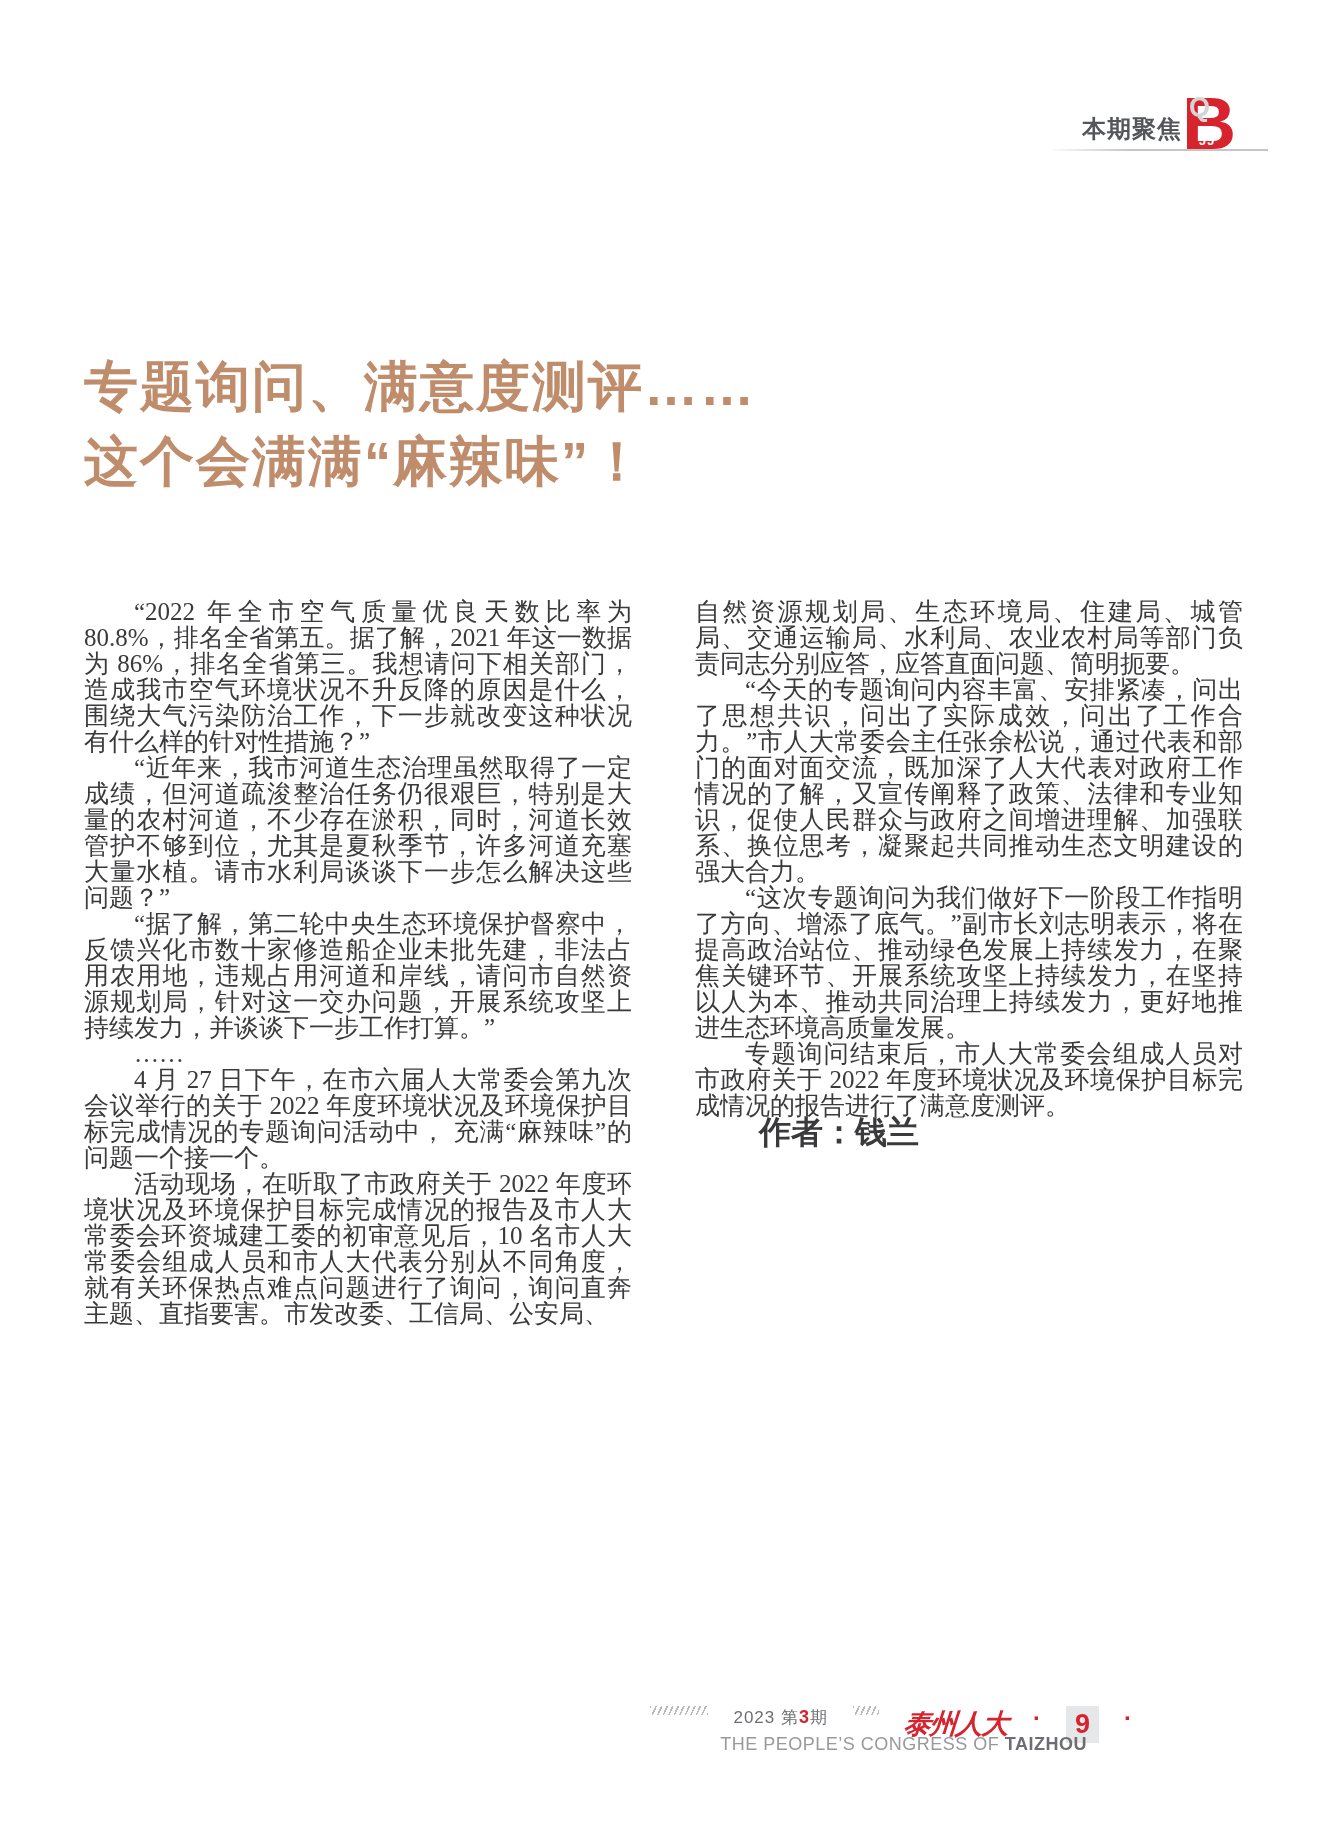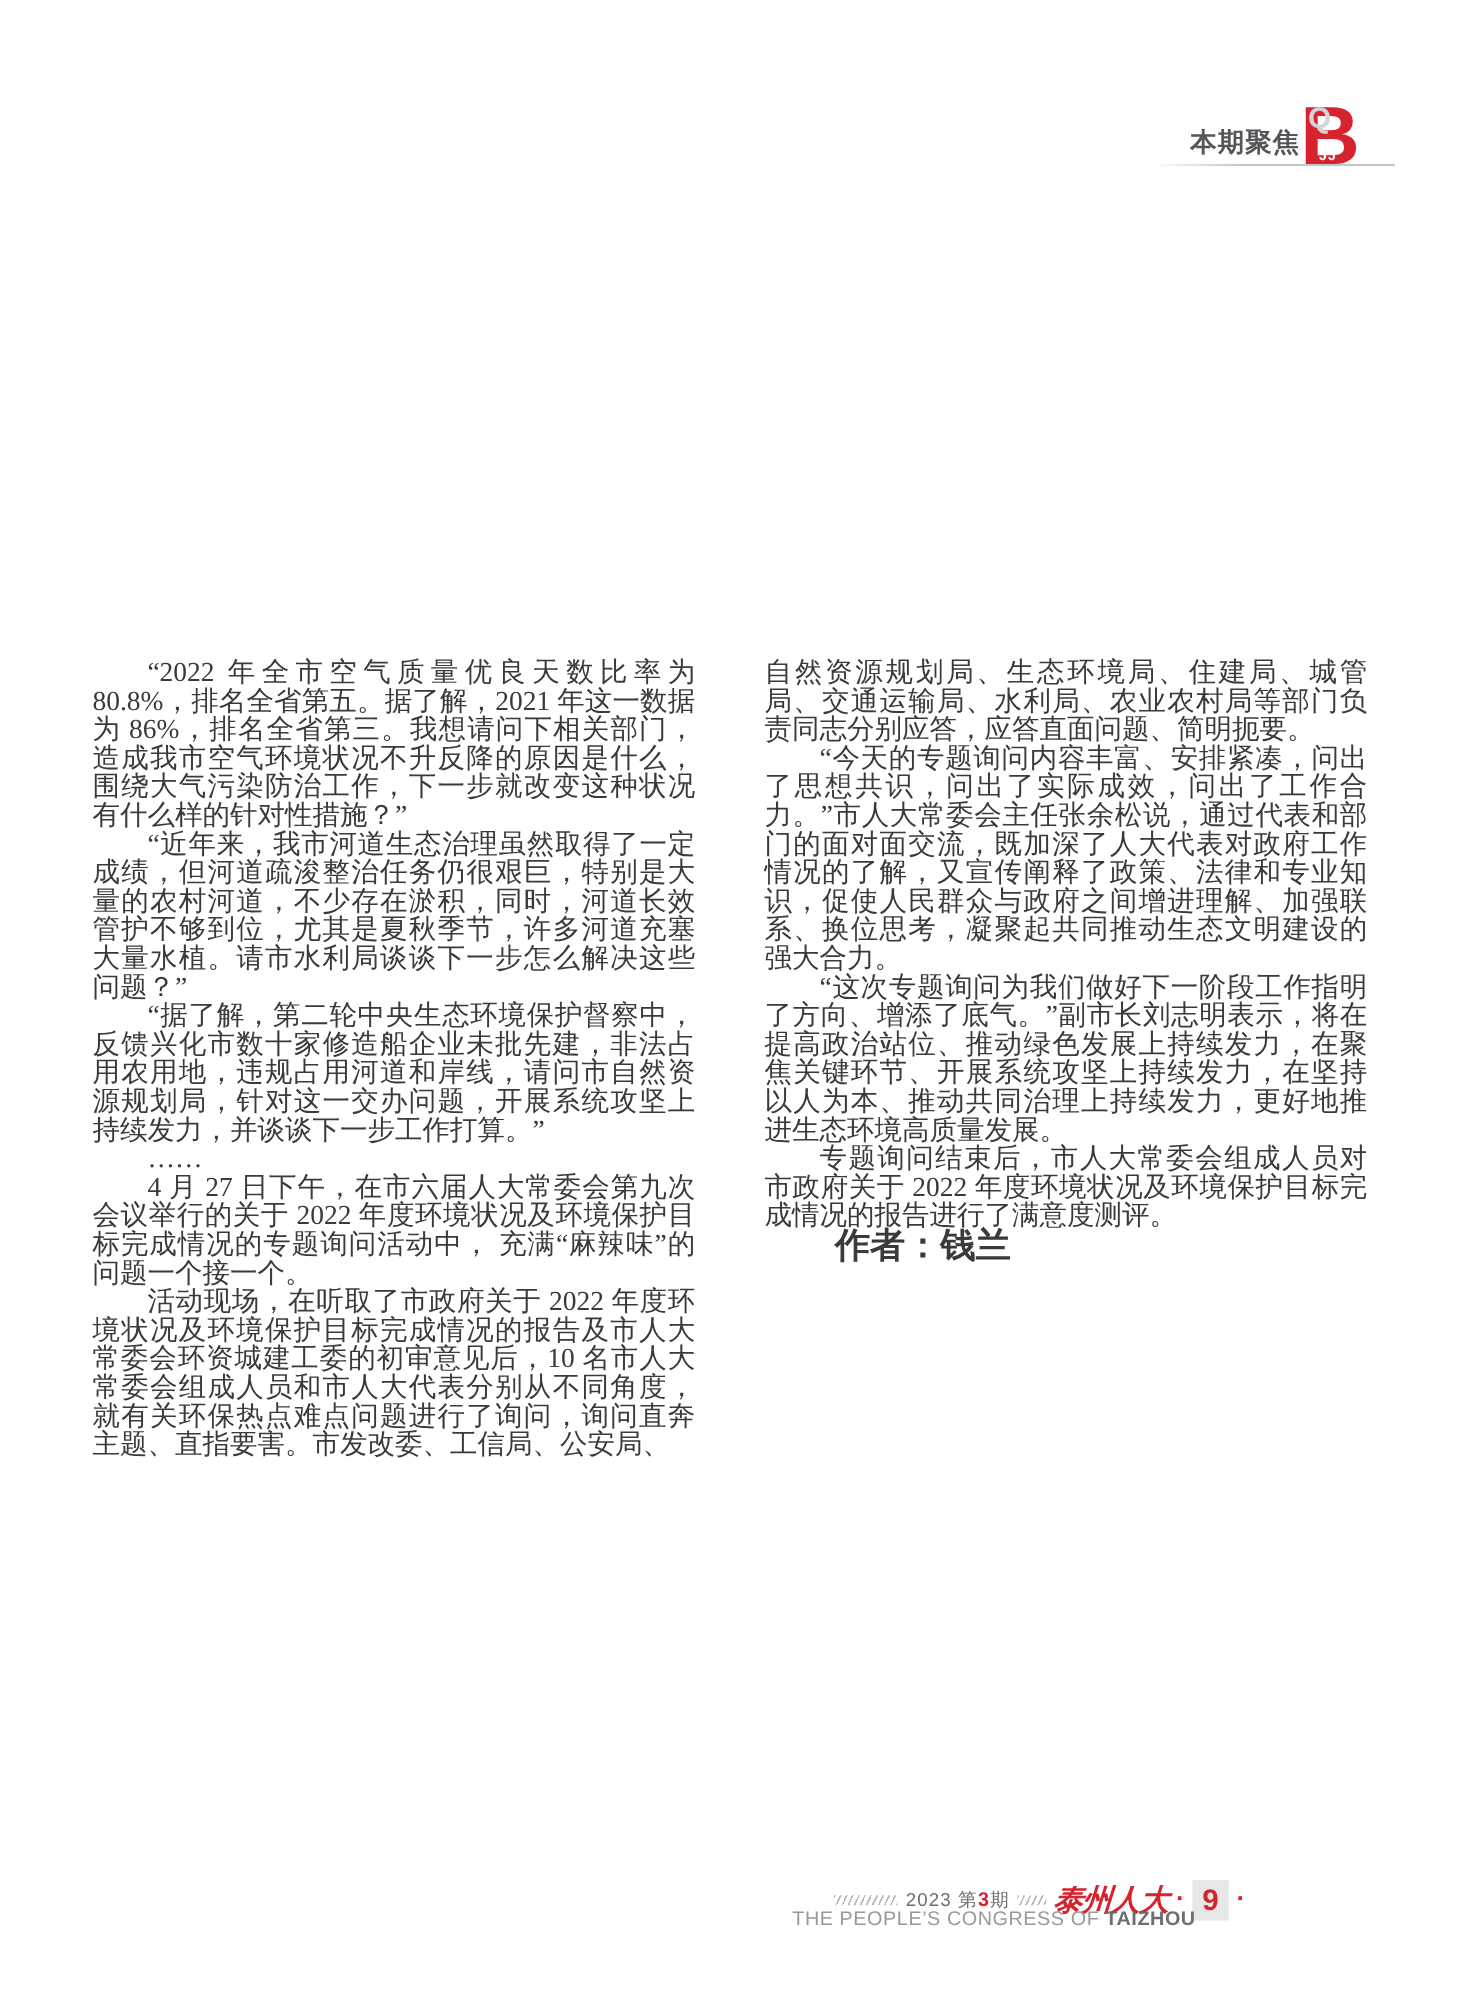--- a/index.html
+++ b/index.html
@@ -50,21 +50,21 @@
   .col p.ind { text-indent:2em; }
   .author {
     margin-top:38px; text-indent:2em;
     font-family:"Liberation Sans","DejaVu Sans",sans-serif;
     font-weight:600; font-size:32px; color:#3a3a3c;
   }
 
   
   .footer-row1 {
     position:absolute; top:1706px; right:210px; height:42px;
-    display:flex; align-items:center; gap:7px;
+    display:flex; align-items:flex-start; gap:25px;
     font-family:"Liberation Sans","DejaVu Sans",sans-serif;
   }
   .hatch { height:9px; background:repeating-linear-gradient(115deg,#b9babc 0 1.5px,transparent 1.5px 5px); }
   .hatch-left  { width:58px; }
   .hatch-right { width:26px; }
   .issue { font-size:17px; color:#6d6e71; letter-spacing:1px; white-space:nowrap; }
   .issue-no { color:#d7232e; font-weight:700; font-size:18px; }
   .brand {
     display:inline-block; font-size:27px; font-weight:700; color:#d7232e;
     font-family:"Liberation Serif","DejaVu Serif",serif; font-style:italic;
@@ -89,20 +89,24 @@
 <div class="page">
 
   <div class="section-label">本期聚焦</div>
   <div class="header-rule"></div>
   <div class="logo">
     <span class="logo-b">B</span>
     <span class="logo-q">Q</span>
     <span class="logo-jj">JJ</span>
   </div>
 
+  <div class="title">
+    <div>专题询问、满意度测评……</div>
+    <div>这个会满满“麻辣味”！</div>
+  </div>
 
   <div class="columns">
     <div class="col">
       <p class="ind">“2022 年全市空气质量优良天数比率为 80.8%，排名全省第五。据了解，2021 年这一数据为 86%，排名全省第三。我想请问下相关部门，造成我市空气环境状况不升反降的原因是什么，围绕大气污染防治工作，下一步就改变这种状况有什么样的针对性措施？”</p>
       <p class="ind">“近年来，我市河道生态治理虽然取得了一定成绩，但河道疏浚整治任务仍很艰巨，特别是大量的农村河道，不少存在淤积，同时，河道长效管护不够到位，尤其是夏秋季节，许多河道充塞大量水植。请市水利局谈谈下一步怎么解决这些问题？”</p>
       <p class="ind">“据了解，第二轮中央生态环境保护督察中，反馈兴化市数十家修造船企业未批先建，非法占用农用地，违规占用河道和岸线，请问市自然资源规划局，针对这一交办问题，开展系统攻坚上持续发力，并谈谈下一步工作打算。”</p>
       <p class="ind">……</p>
       <p class="ind">4 月 27 日下午，在市六届人大常委会第九次会议举行的关于 2022 年度环境状况及环境保护目标完成情况的专题询问活动中， 充满“麻辣味”的问题一个接一个。</p>
       <p class="ind">活动现场，在听取了市政府关于 2022 年度环境状况及环境保护目标完成情况的报告及市人大常委会环资城建工委的初审意见后，10 名市人大常委会组成人员和市人大代表分别从不同角度，就有关环保热点难点问题进行了询问，询问直奔主题、直指要害。市发改委、工信局、公安局、</p>
     </div>

